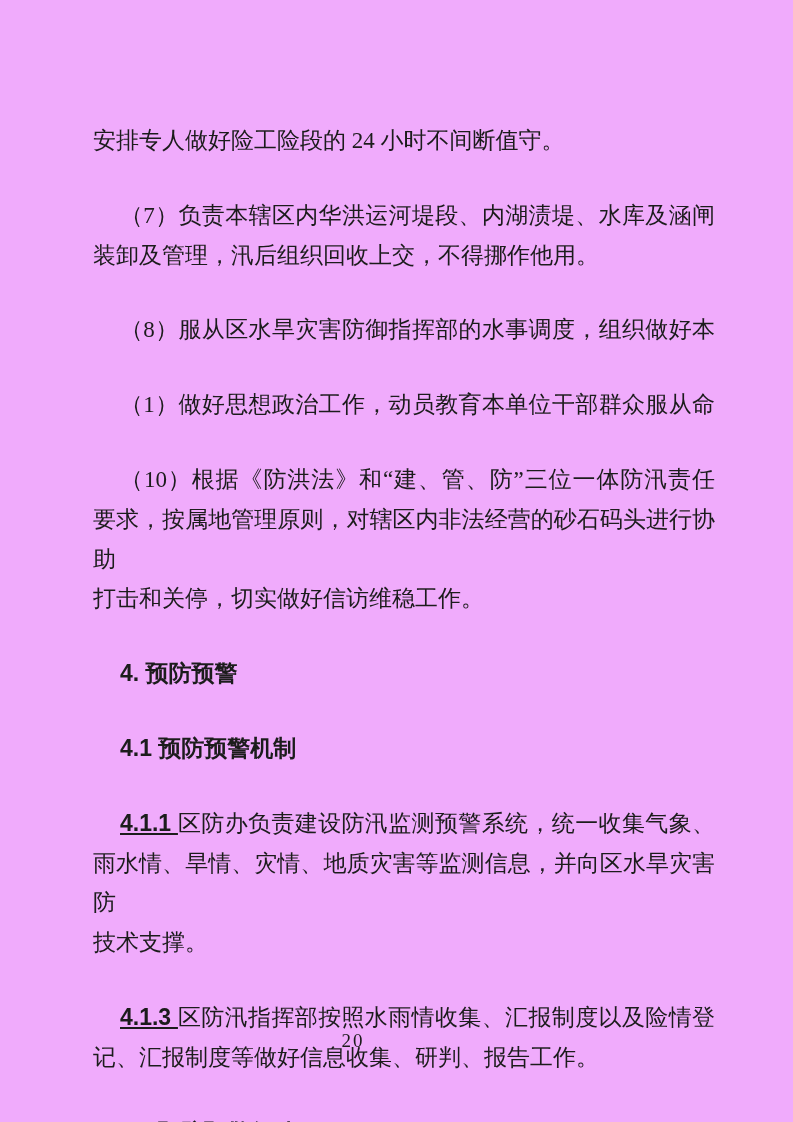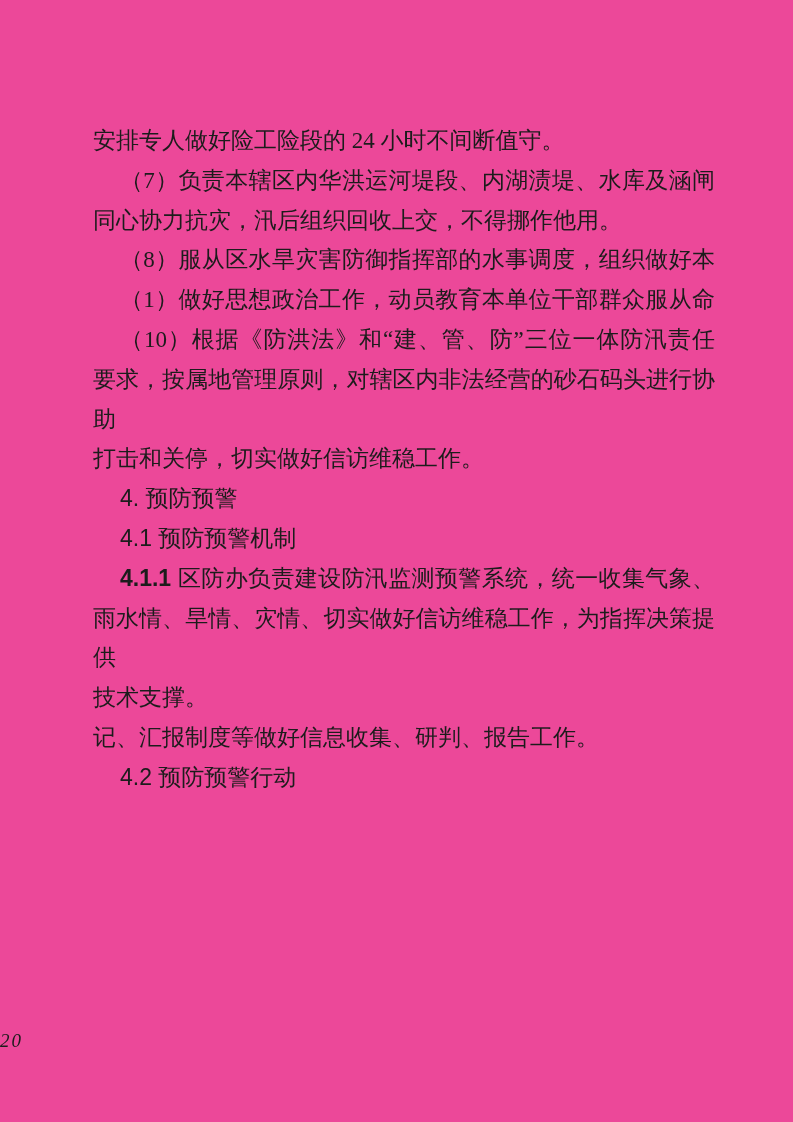--- a/index.html
+++ b/index.html
@@ -6,95 +6,98 @@
   body{
     width:793px;height:1122px;
     background:#ffffff;
     font-family:"Liberation Serif","DejaVu Serif",serif;
     color:#1c1c1c;
     position:relative;
     overflow:hidden;
   }
   .page{
     position:absolute;left:0;top:0;width:793px;height:1122px;
-    background:#ec4899;
+    background:#f0abfc;
   }
   .content{
     position:absolute;
     left:93px;top:121px;width:622px;
     font-size:23px;
     line-height:39.8px;
   }
   .block{margin:0;padding:0;}
   .line{
     white-space:normal;
     text-justify:inter-character;
   }
   .line.justify{
     text-align:justify;
     text-align-last:justify;
   }
   .line.indent{
     text-indent:27px;
+    margin-top:35px;
   }
   .heading .line{
-    font-weight:400;
+    font-weight:700;
     font-family:"Liberation Sans","DejaVu Sans",sans-serif;
   }
   .seg-bold{
     font-weight:700;
     font-family:"Liberation Sans","DejaVu Sans",sans-serif;
+    text-decoration:underline;
   }
   .page-number{
     position:absolute;
     left:0;top:1030px;width:706px;
+    text-align:center;
     font-size:19px;
     line-height:22px;
     letter-spacing:2px;
     color:#1c1c1c;
-    font-style:italic;
   }
 </style>
 </head>
 <body>
 
 <div class="page">
   <div class="content" id="doc-content">
       <div class="block paragraph">
         <div class="line">安排专人做好险工险段的 24 小时不间断值守。</div>
       </div>
       <div class="block paragraph">
         <div class="line indent justify">（7）负责本辖区内华洪运河堤段、内湖渍堤、水库及涵闸</div>
-        <div class="line">同心协力抗灾，汛后组织回收上交，不得挪作他用。</div>
+        <div class="line">装卸及管理，汛后组织回收上交，不得挪作他用。</div>
       </div>
       <div class="block paragraph">
         <div class="line indent justify">（8）服从区水旱灾害防御指挥部的水事调度，组织做好本</div>
       </div>
       <div class="block paragraph">
         <div class="line indent justify">（1）做好思想政治工作，动员教育本单位干部群众服从命</div>
       </div>
       <div class="block paragraph">
         <div class="line indent justify">（10）根据《防洪法》和“建、管、防”三位一体防汛责任</div>
         <div class="line justify">要求，按属地管理原则，对辖区内非法经营的砂石码头进行协助</div>
         <div class="line">打击和关停，切实做好信访维稳工作。</div>
       </div>
       <div class="block heading">
         <div class="line indent">4. 预防预警</div>
       </div>
       <div class="block heading">
         <div class="line indent">4.1 预防预警机制</div>
       </div>
       <div class="block paragraph">
         <div class="line indent justify"><span class="seg-bold">4.1.1 </span><span class="seg">区防办负责建设防汛监测预警系统，统一收集气象、</span></div>
-        <div class="line justify">雨水情、旱情、灾情、切实做好信访维稳工作，为指挥决策提供</div>
+        <div class="line justify">雨水情、旱情、灾情、地质灾害等监测信息，并向区水旱灾害防</div>
         <div class="line">技术支撑。</div>
       </div>
       <div class="block paragraph">
       </div>
       <div class="block paragraph">
+        <div class="line indent justify"><span class="seg-bold">4.1.3 </span><span class="seg">区防汛指挥部按照水雨情收集、汇报制度以及险情登</span></div>
         <div class="line">记、汇报制度等做好信息收集、研判、报告工作。</div>
       </div>
       <div class="block heading">
         <div class="line indent">4.2 预防预警行动</div>
       </div>
     </div>
   <div class="page-number">20</div>
 </div>
 
 </body></html>

